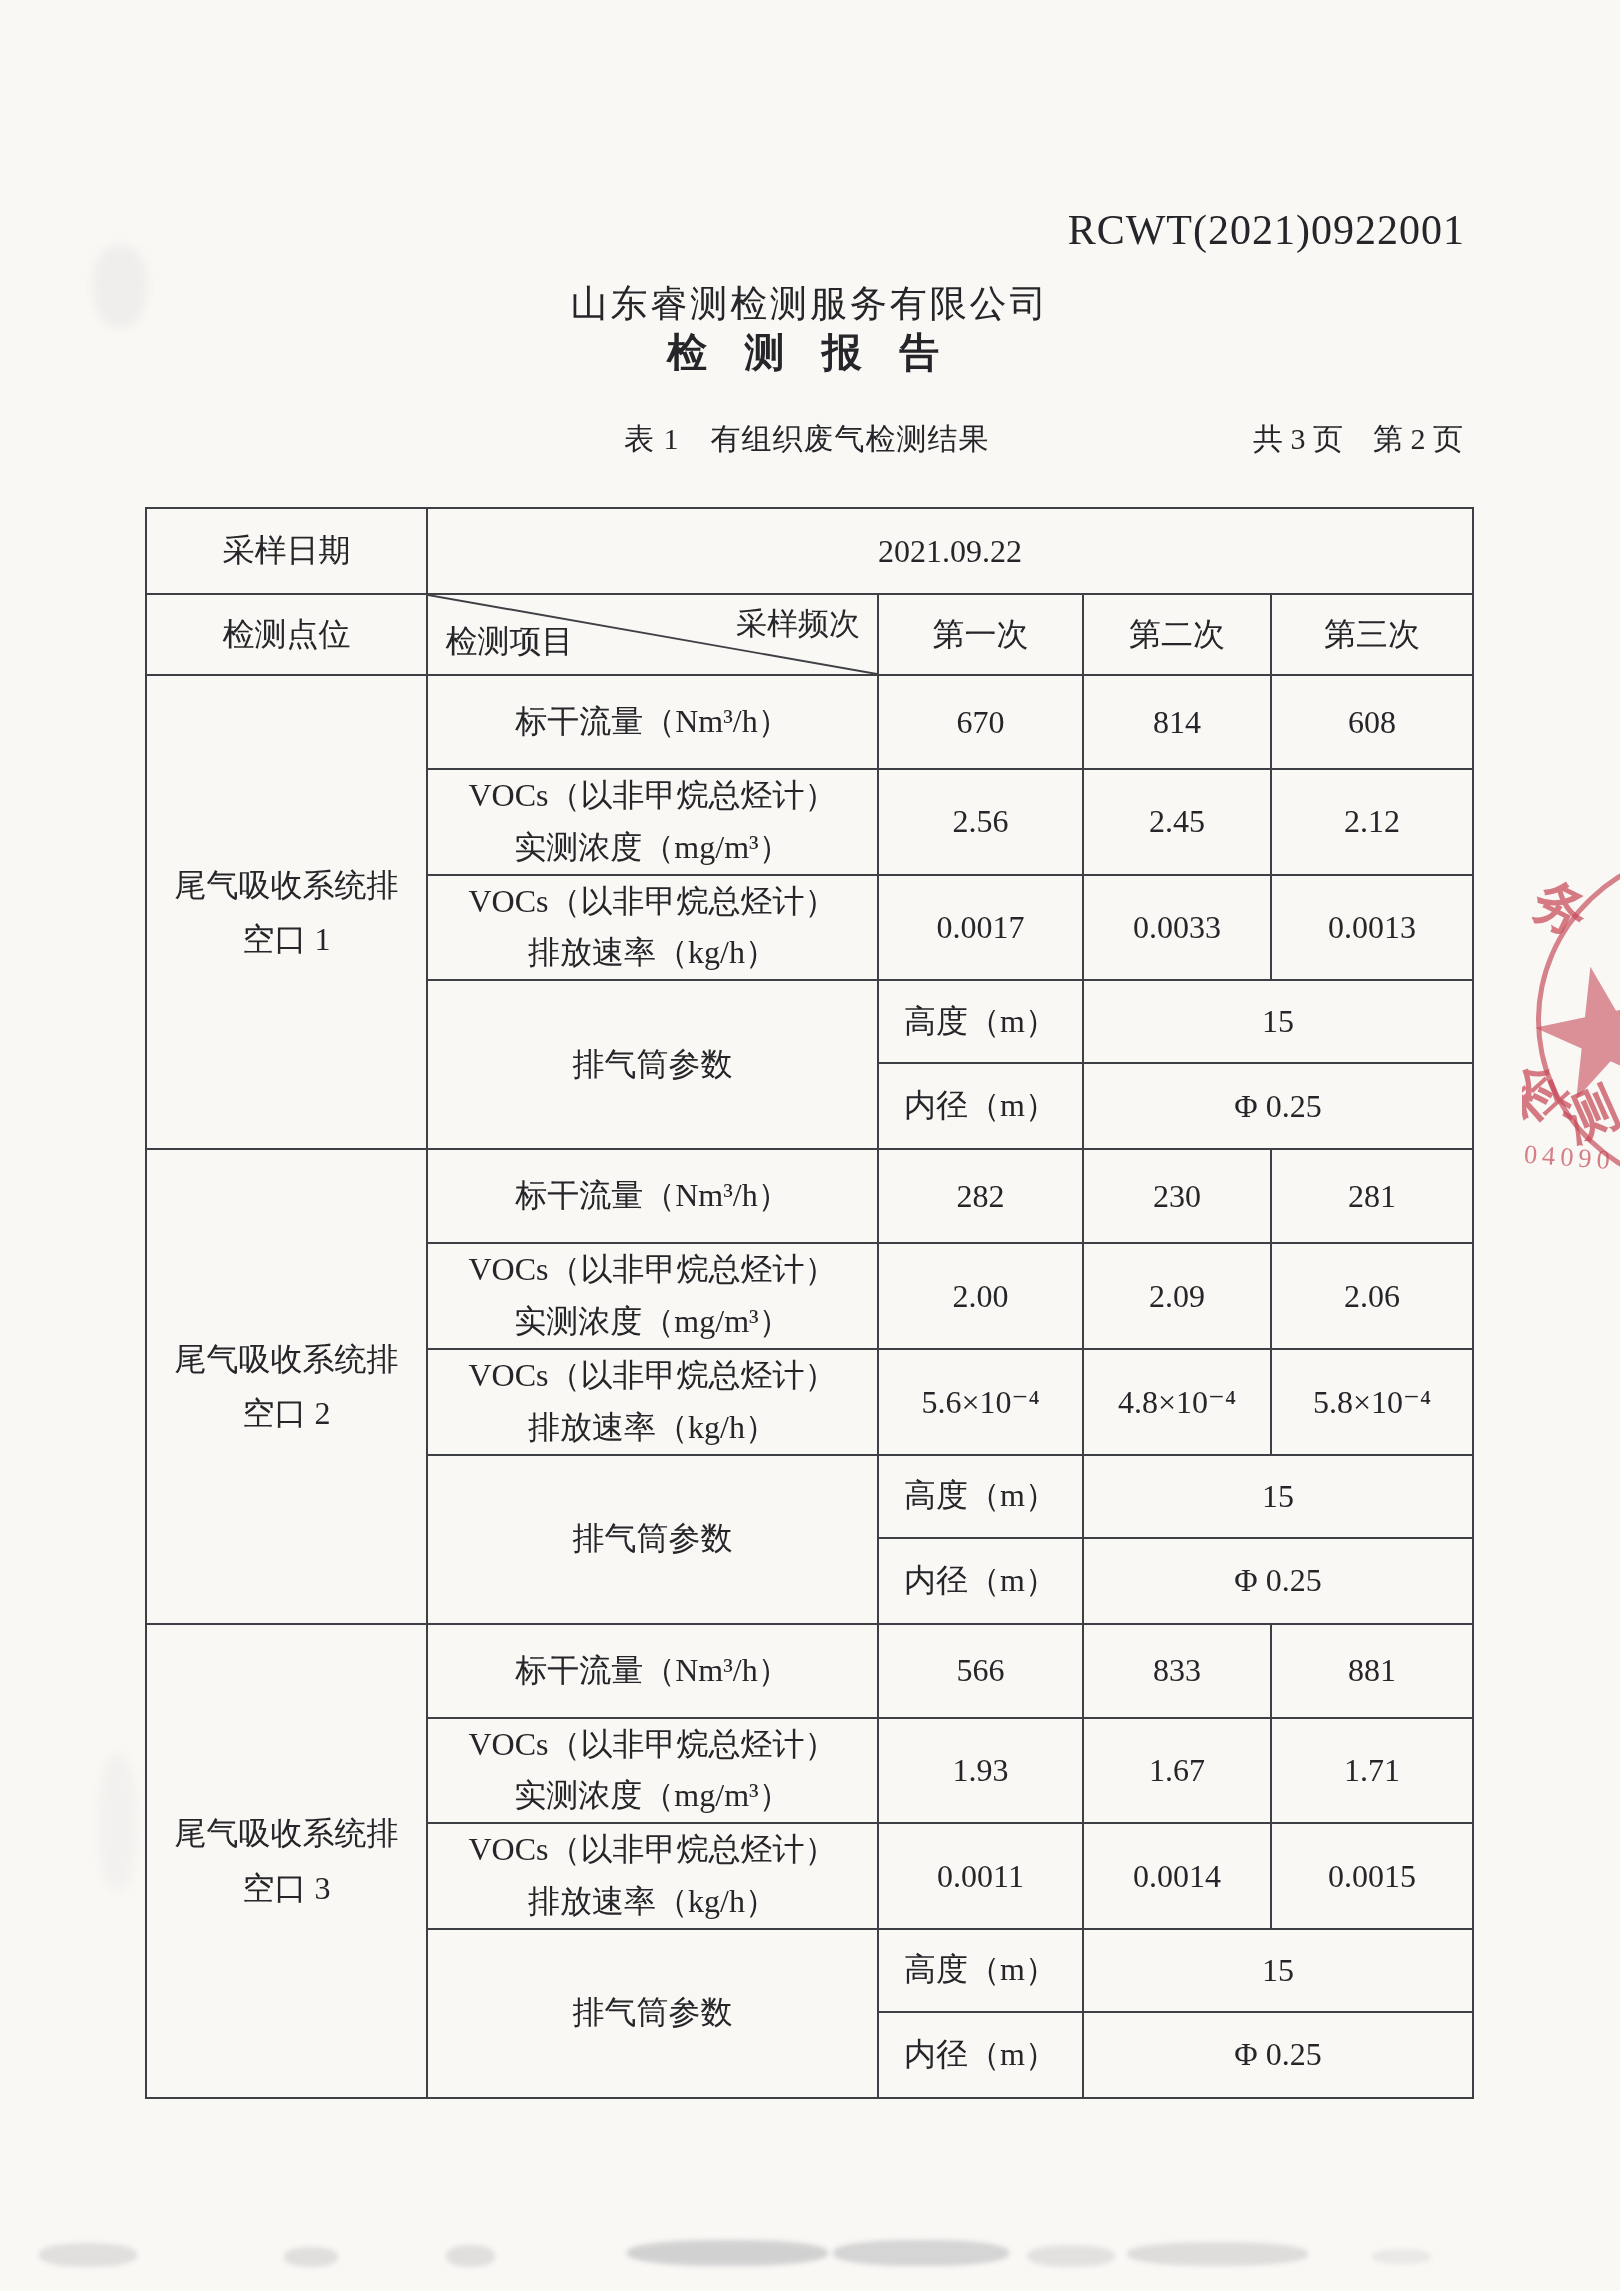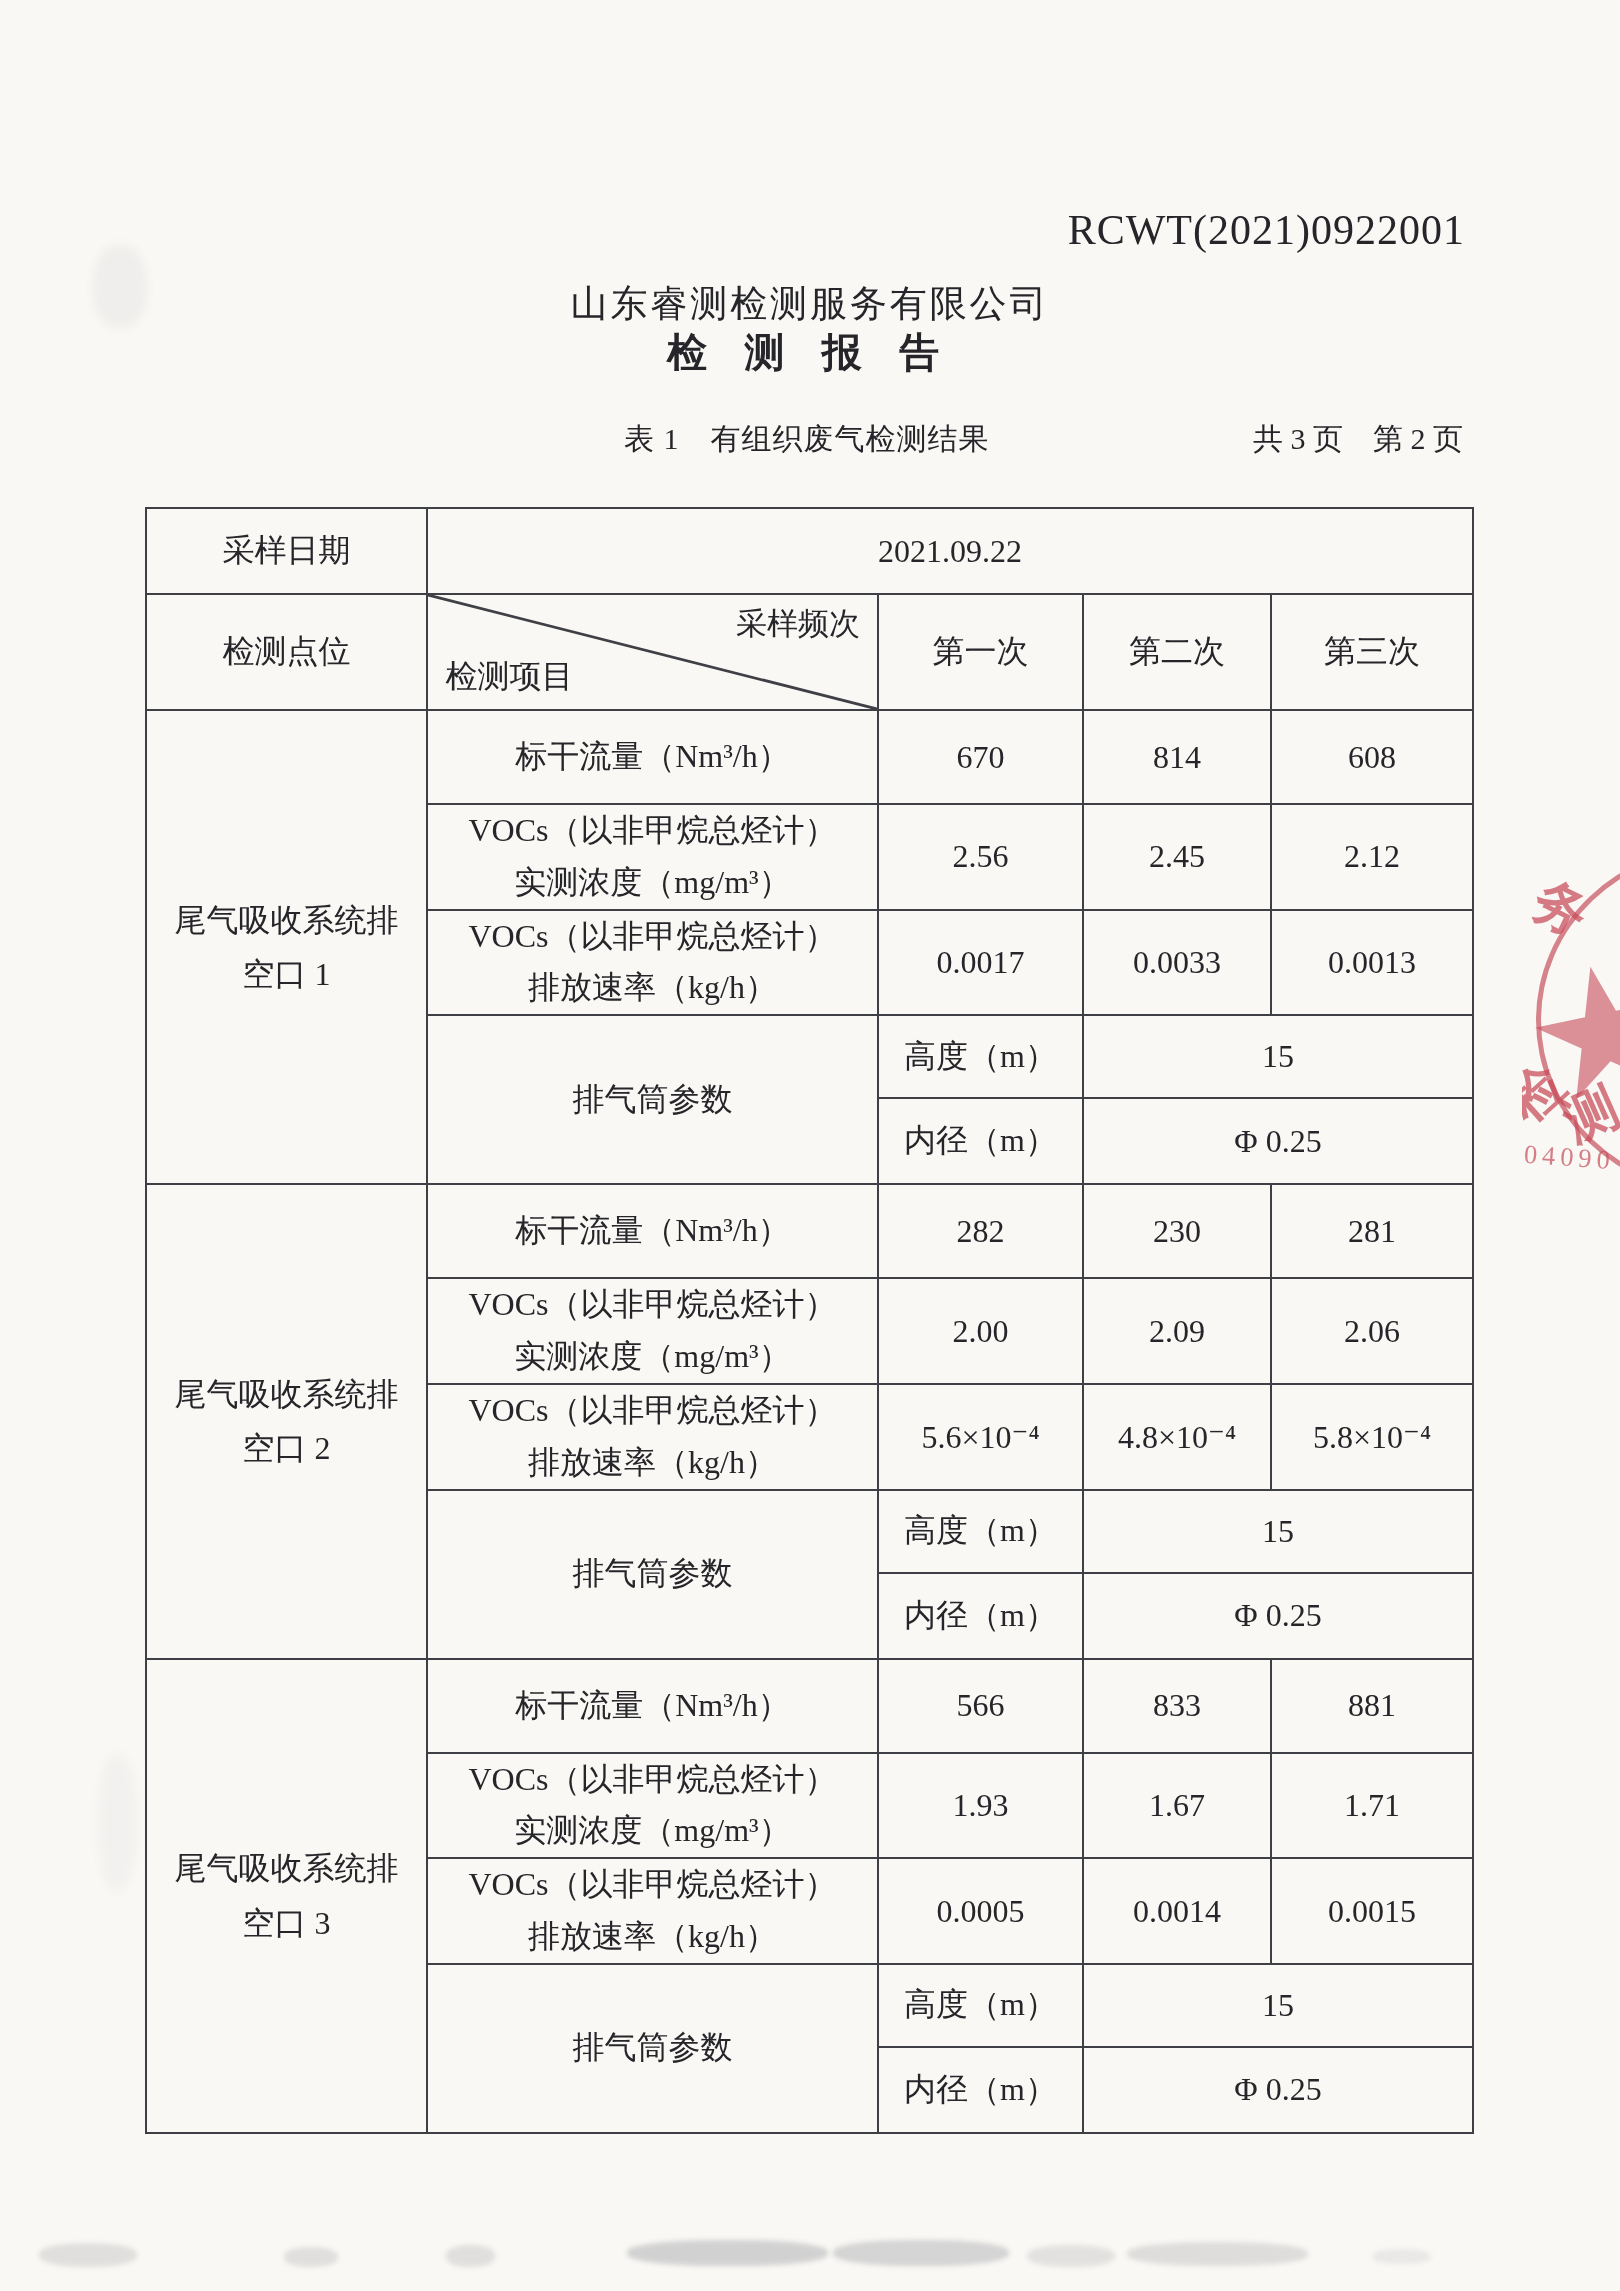--- a/index.html
+++ b/index.html
@@ -43,21 +43,21 @@
     border:2.9px solid #3f3f46;
     margin-top:27px;
   }
   table.results td {
     border:2px solid #3f3f46;
     text-align:center; vertical-align:middle;
     font-size:32px; padding:0 7.8px;
     overflow:hidden;
   }
   tr.r1 { height:86px; }
-  tr.r2 { height:116px; }
+  tr.r2 { height:81px; }
   tr.rf { height:94px; }
   tr.rc { height:102px; }
   tr.rr { height:100px; }
   tr.rh { height:83px; }
   tr.rd { height:86px; }
 
   td.site div { line-height:1.7; }
   td.item div { line-height:1.62; }
   td.num { font-size:33px; }
 
@@ -255,21 +255,21 @@
       </td>
       <td class="num">1.93</td>
       <td class="num">1.67</td>
       <td class="num">1.71</td>
     </tr>
     <tr class="rr">
       <td class="item">
         <div>VOCs（以非甲烷总烃计）</div>
         <div>排放速率（kg/h）</div>
       </td>
-      <td class="num">0.0005</td>
+      <td class="num">0.0011</td>
       <td class="num">0.0014</td>
       <td class="num">0.0015</td>
     </tr>
     <tr class="rh">
       <td class="item" rowspan="2">排气筒参数</td>
       <td>高度（m）</td>
       <td class="num" colspan="2">15</td>
     </tr>
     <tr class="rd">
       <td>内径（m）</td>

